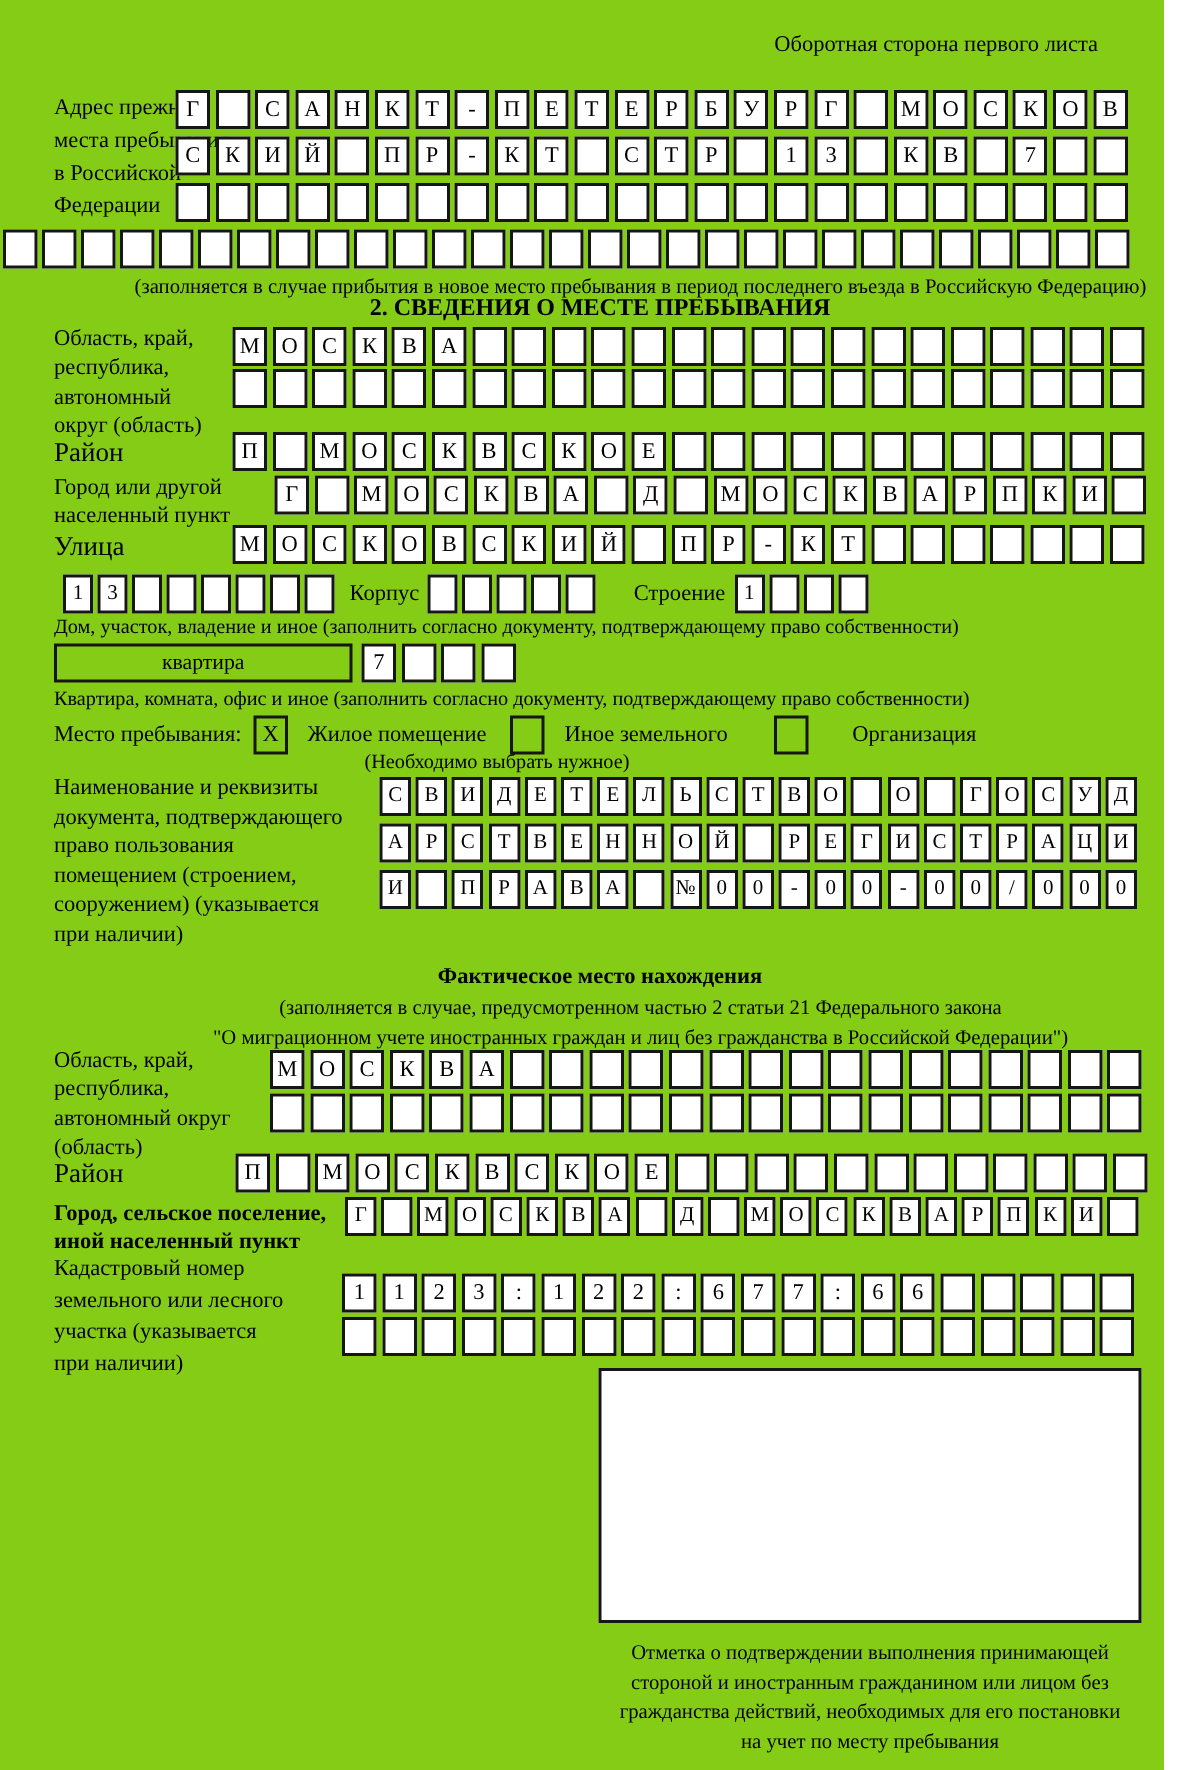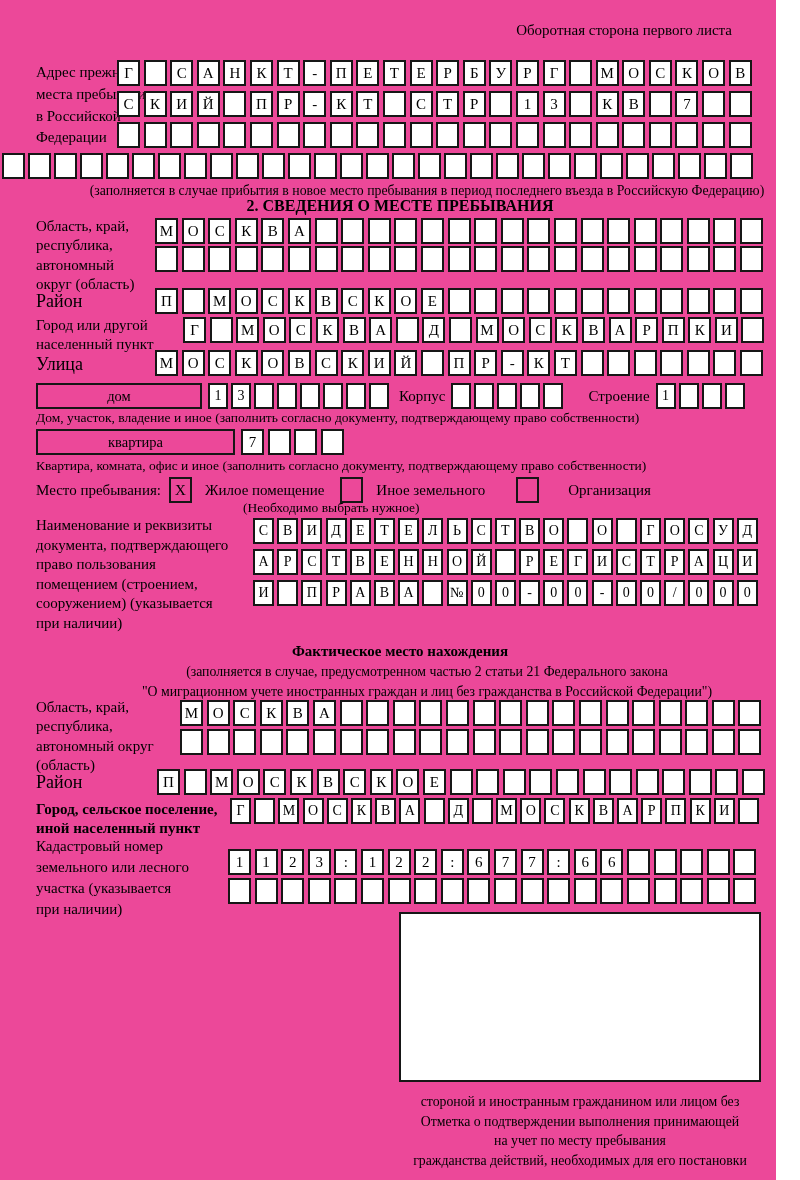--- a/index.html
+++ b/index.html
@@ -1,17 +1,17 @@
 <!DOCTYPE html>
 <html><head>
 <meta charset="utf-8">
 <style>
   html,body{margin:0;padding:0;background:#fff;}
   body{font-family:"Liberation Serif","DejaVu Serif",serif;color:#000;}
-  .page{position:relative;width:776px;height:1180px;background:#ec4899;overflow:hidden;}
+  .page{position:relative;width:776px;height:1180px;background:#84cc16;overflow:hidden;}
   .note{position:absolute;right:44px;top:22px;font-size:15px;}
   .lines{position:absolute;font-size:15px;line-height:19.3px;white-space:nowrap;}
   .lbl{position:absolute;font-size:18px;white-space:nowrap;}
   .cells{display:flex;gap:3.6px;}
   .cells.abs{position:absolute;}
   .cells .cl{flex:none;width:23px;height:26px;box-sizing:border-box;border:2px solid #161616;
              display:flex;align-items:center;justify-content:center;font-size:15px;background:#fff;}
   .cells.wide{gap:3px;}
   .cells.sm{gap:3.2px;}
   .cells.sm .cl{width:21px;font-size:14px;}
@@ -290,21 +290,20 @@
       <span class="cl"></span>
       <span class="cl"></span>
       <span class="cl"></span>
       <span class="cl"></span>
       <span class="cl"></span>
       <span class="cl"></span>
       <span class="cl"></span>
     </div>
 
   <div class="hrow" style="left:36px;top:383px;">
-    <span class="fieldbox" style="width:166px;">дом</span>
     <span class="cells tiny" style="margin-left:6px;">
         <span class="cl">1</span>
         <span class="cl">3</span>
         <span class="cl"></span>
         <span class="cl"></span>
         <span class="cl"></span>
         <span class="cl"></span>
         <span class="cl"></span>
         <span class="cl"></span>
       </span>
@@ -587,19 +586,19 @@
       <span class="cl"></span>
       <span class="cl"></span>
       <span class="cl"></span>
       <span class="cl"></span>
       <span class="cl"></span>
       <span class="cl"></span>
     </div>
 
   <div class="stamp-box" style="left:399px;top:912px;width:362px;height:170px;"></div>
   <div class="stamp-cap" style="left:378px;top:1092px;width:404px;">
+      <div>Отметка о подтверждении выполнения принимающей</div>
       <div>стороной и иностранным гражданином или лицом без</div>
-      <div>Отметка о подтверждении выполнения принимающей</div>
+      <div>гражданства действий, необходимых для его постановки</div>
       <div>на учет по месту пребывания</div>
-      <div>гражданства действий, необходимых для его постановки</div>
     </div>
 
 </div>
 
 </body></html>

